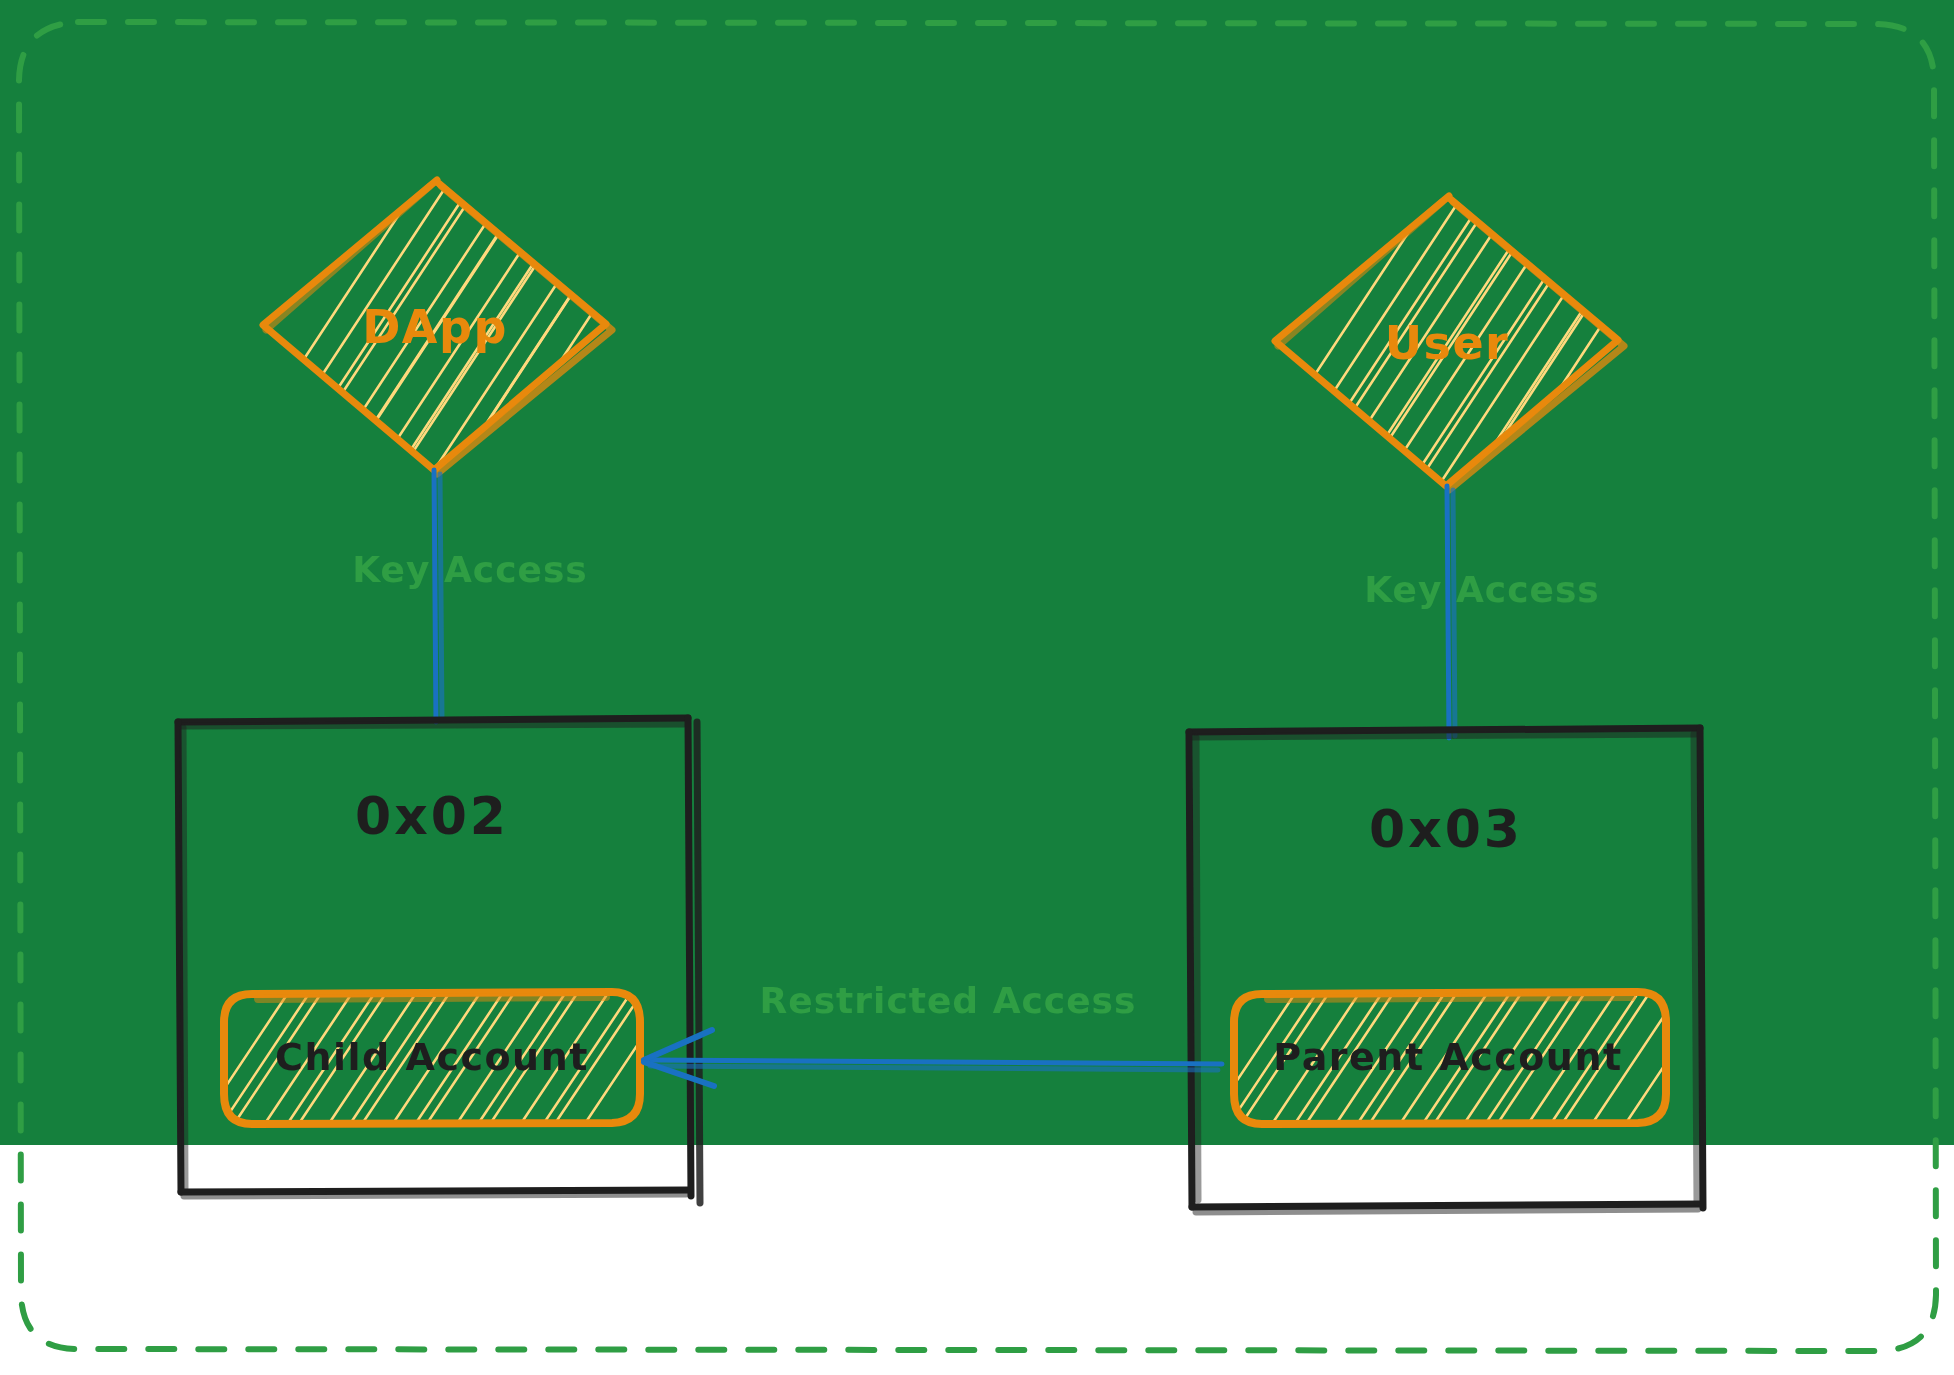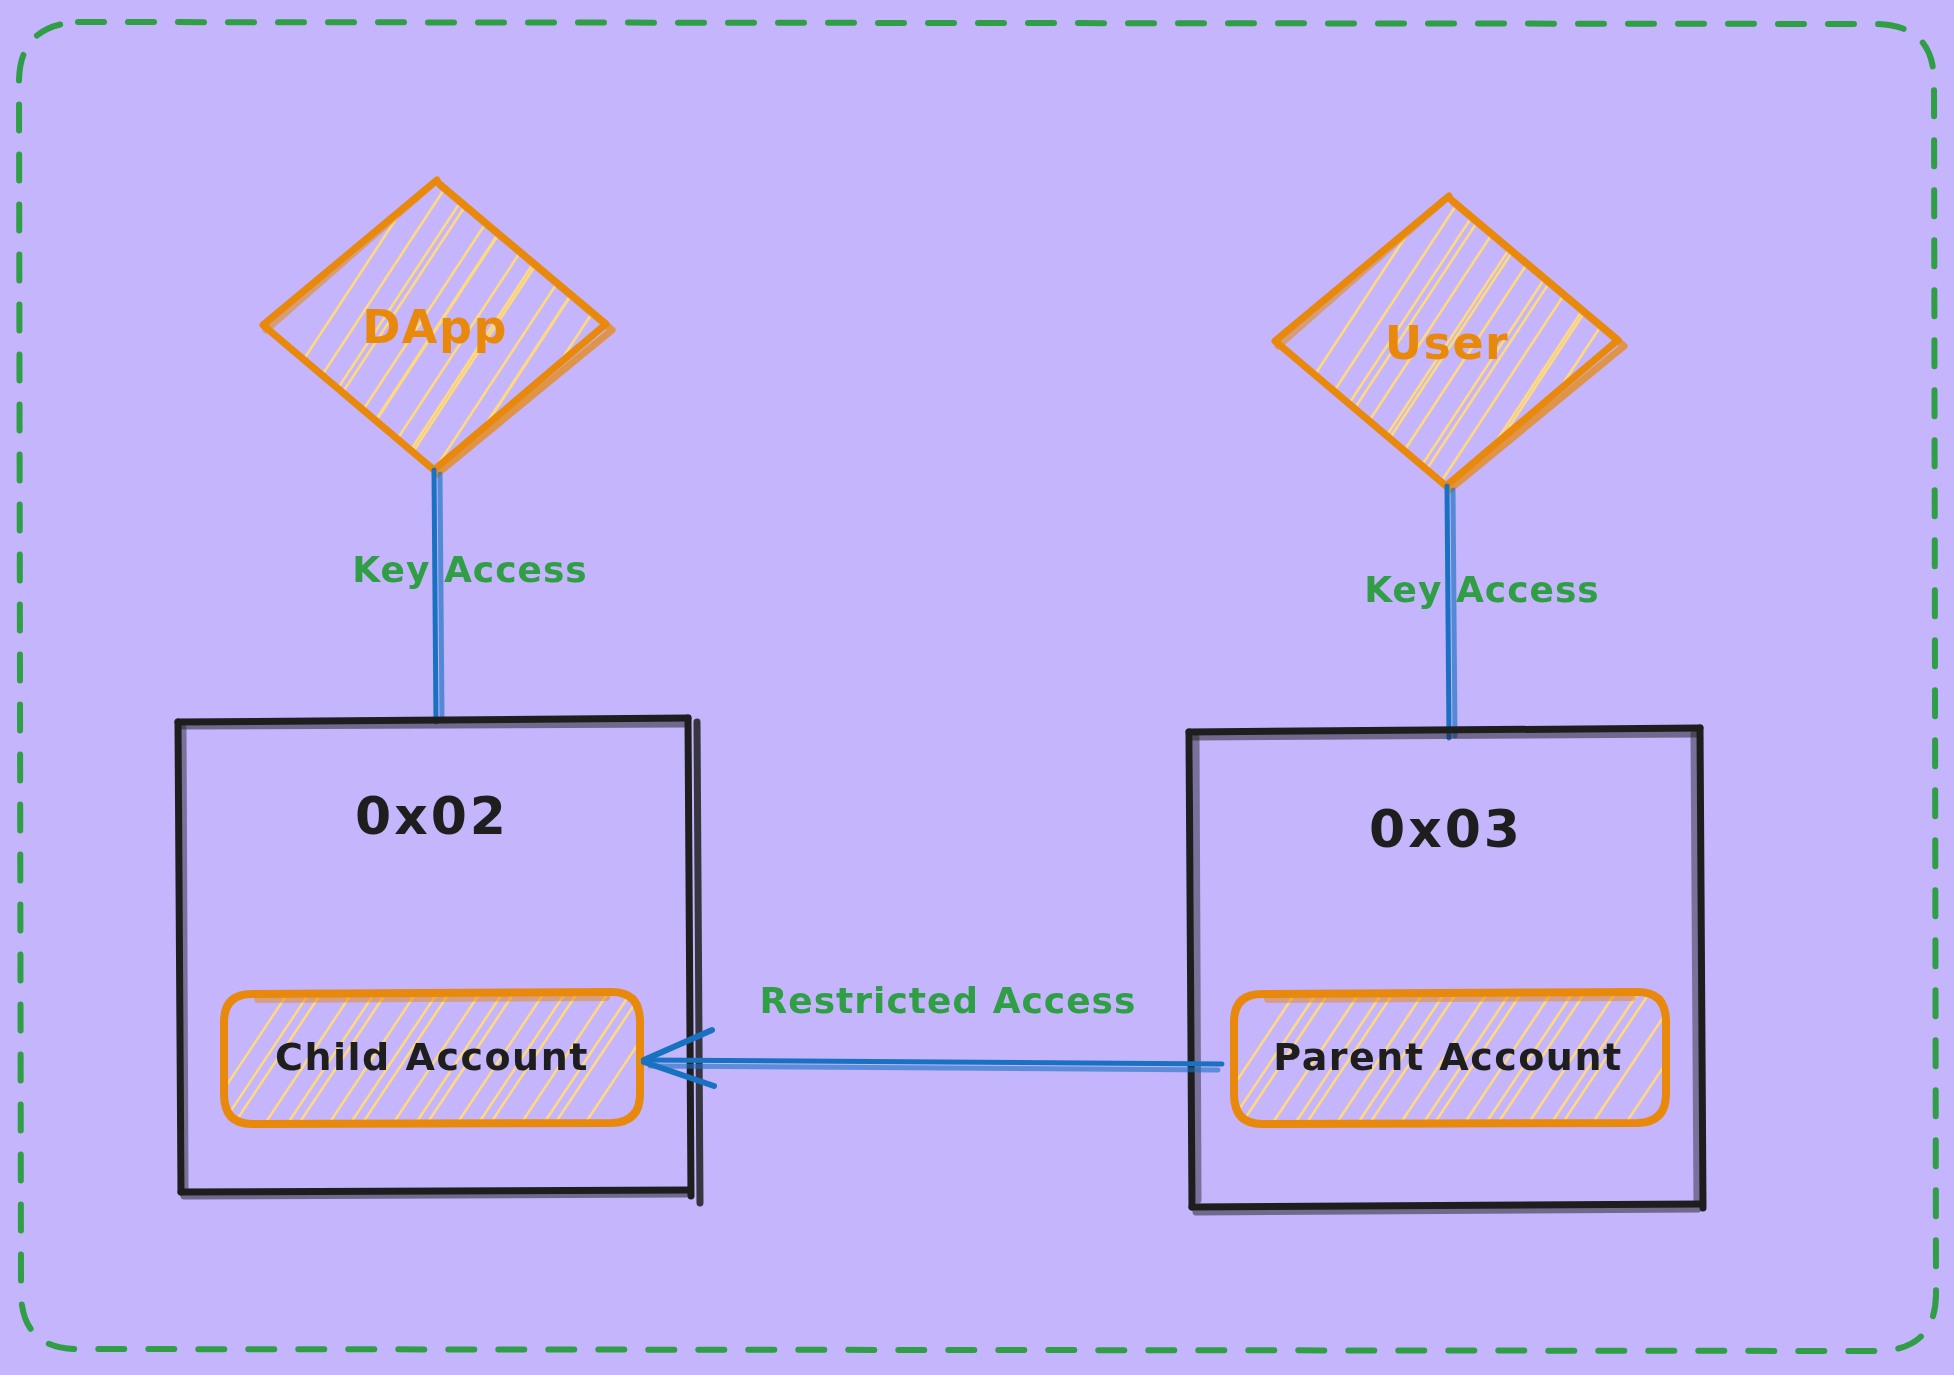--- a/index.html
+++ b/index.html
@@ -10,22 +10,22 @@
   }
   body {
     width: 1954px;
     height: 1375px;
     overflow: hidden;
     font-family: "DejaVu Sans", sans-serif;
   }
   #diagram-root {
     position: relative;
     width: 1954px;
-    height: 1375px;
-    background: #c4b5fd;
+    height: 1145px;
+    background: #15803d;
   }
   svg#scene {
     position: absolute;
     inset: 0;
     width: 1954px;
     height: 1375px;
     display: block;
   }
   .sketch-text {
     font-family: "DejaVu Sans", sans-serif;

